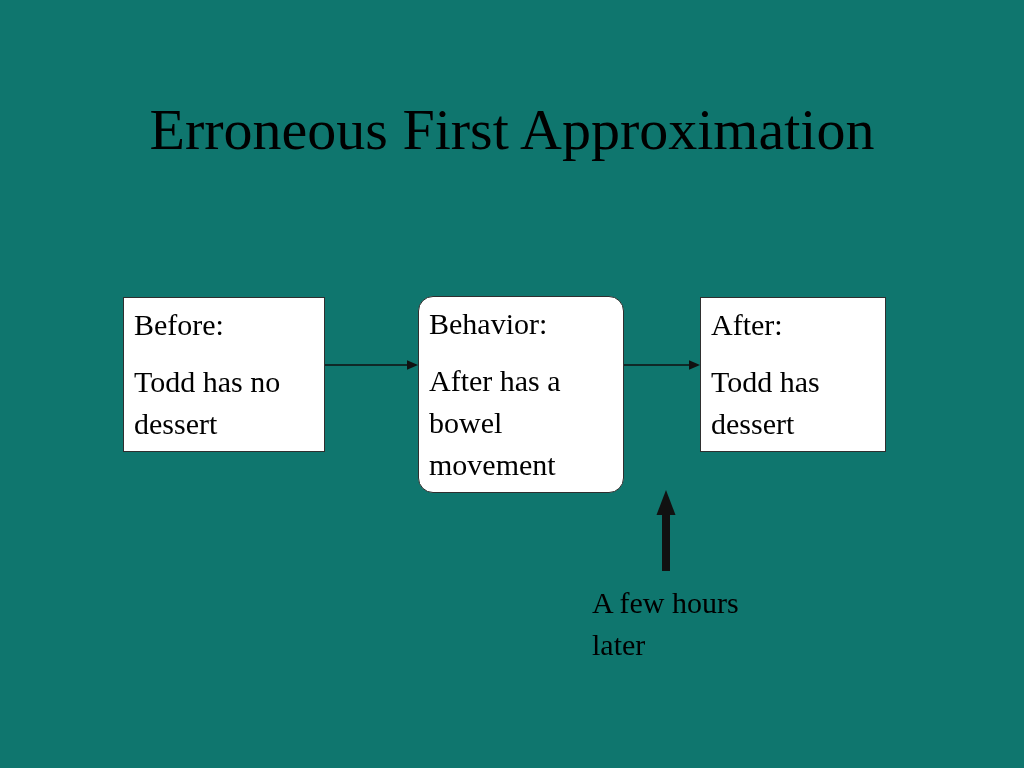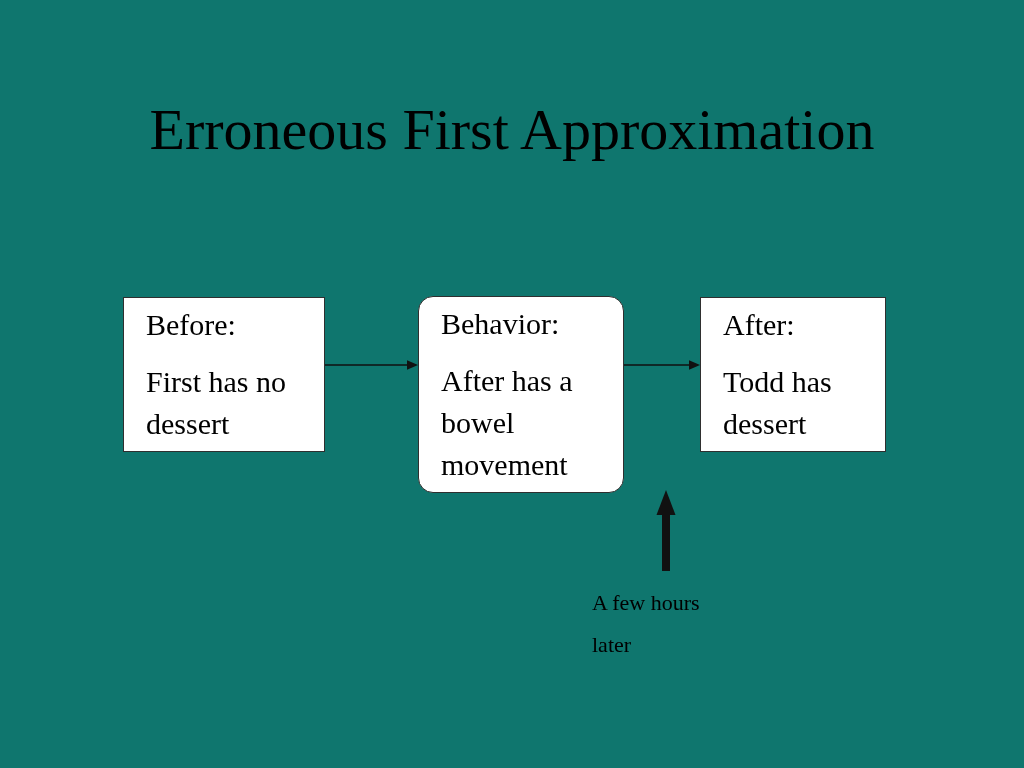--- a/index.html
+++ b/index.html
@@ -24,53 +24,53 @@
     font-weight: normal;
     color: #000000;
     letter-spacing: 0px;
     white-space: nowrap;
   }
   .flow-box {
     position: absolute;
     box-sizing: border-box;
     border: 1px solid #2f2f2f;
     background: #ffffff;
-    padding: 6px 22px;
+    padding: 6px 10px;
     font-size: 30px;
     line-height: 42px;
   }
   .box-before   { left: 123px; top: 297px; width: 202px; height: 155px; }
   .box-behavior { left: 418px; top: 296px; width: 206px; height: 197px; border-radius: 15px; }
   .box-after    { left: 700px; top: 297px; width: 186px; height: 155px; }
   .box-heading { margin: 0 0 15px 0; }
   .box-body { white-space: pre-line; }
   .connector {
     position: absolute;
     pointer-events: none;
   }
   .annotation {
     position: absolute;
     left: 592px;
     top: 582px;
     width: 200px;
-    font-size: 22px;
+    font-size: 30px;
     line-height: 42px;
     white-space: pre-line;
   }
 </style>
 </head>
 <body>
 
 <div class="slide">
 
   <div class="slide-title">Erroneous First Approximation</div>
 
   <div class="flow-box box-before">
     <div class="box-heading">Before:</div>
-    <div class="box-body">First has no
+    <div class="box-body">Todd has no
 dessert</div>
   </div>
 
   <div class="flow-box box-behavior">
     <div class="box-heading">Behavior:</div>
     <div class="box-body">After has a
 bowel
 movement</div>
   </div>
 

